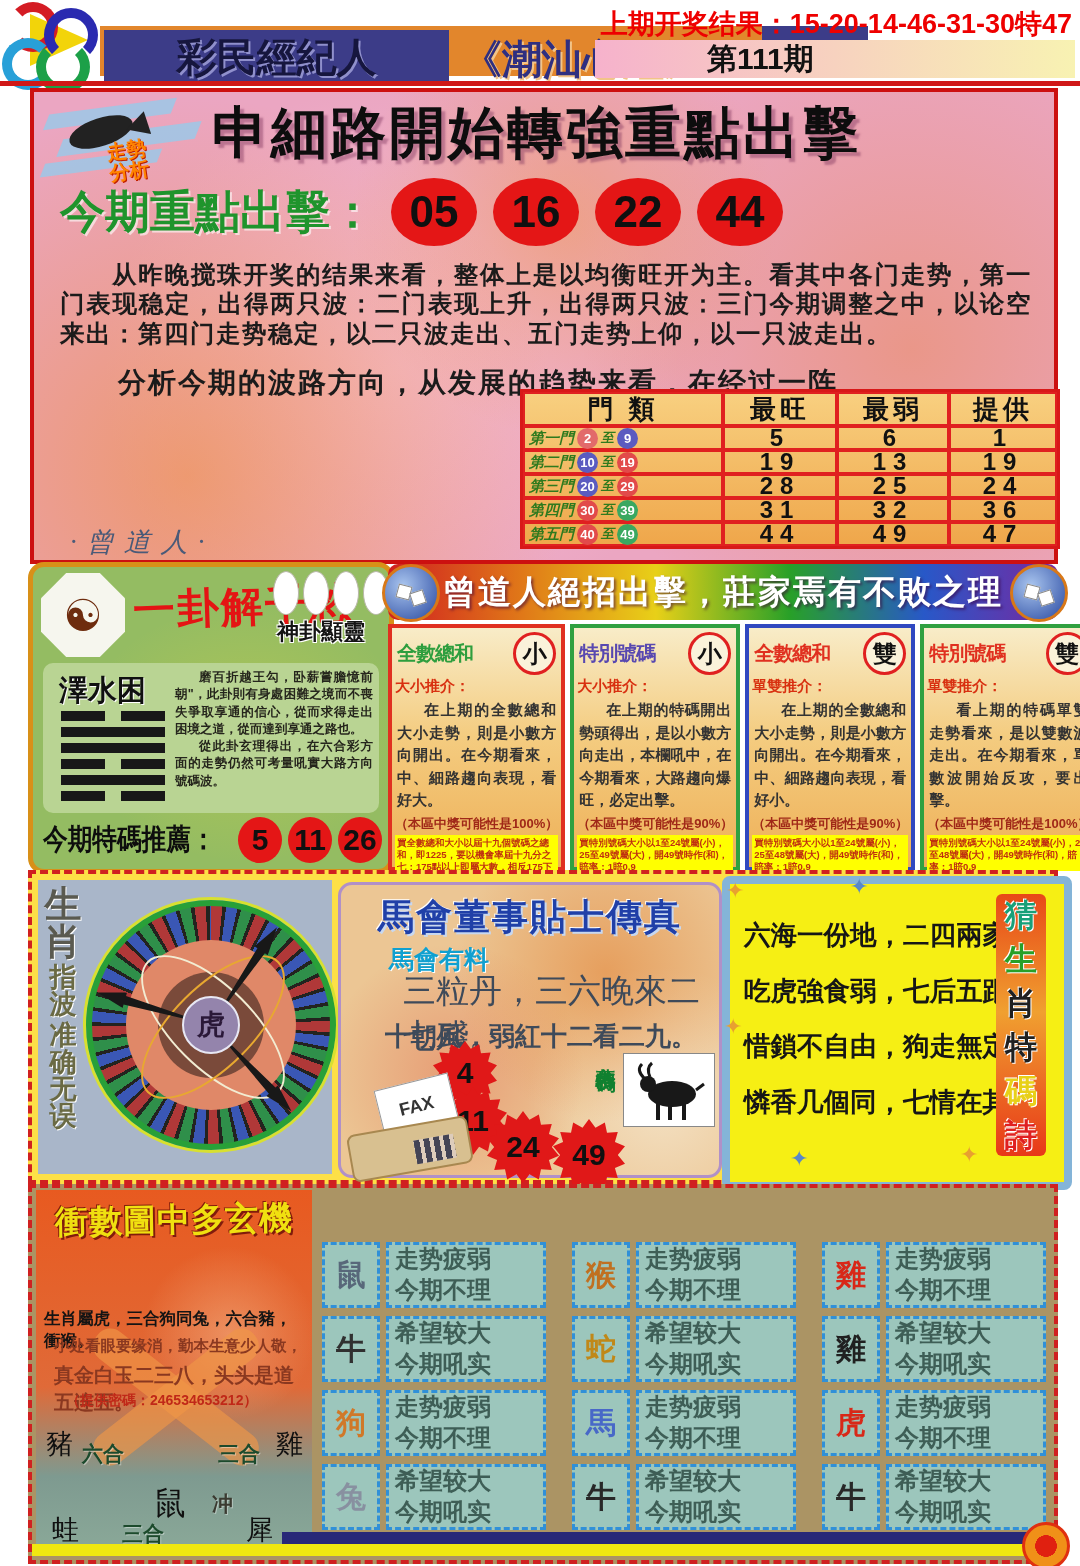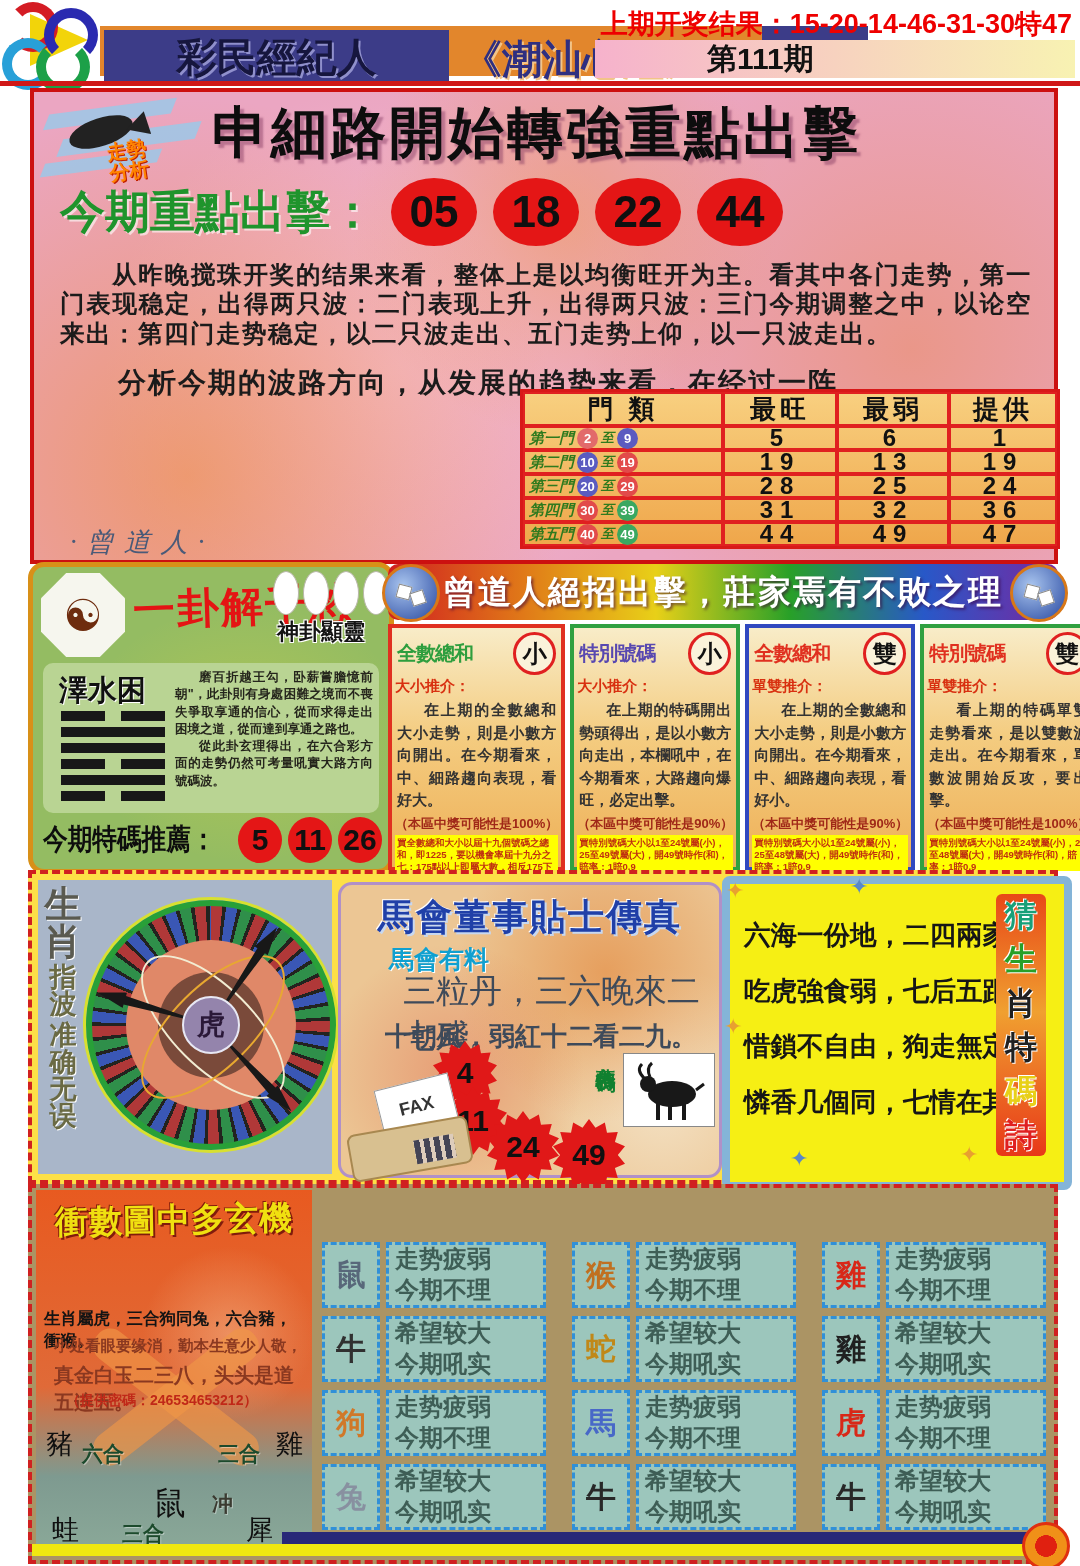--- a/index.html
+++ b/index.html
@@ -243,21 +243,21 @@
     <div class="streak s1b"></div>
     <div class="streak s1c"></div>
     <div class="fishbody"></div>
     <div class="fishtail"></div>
     <div class="fishlabel">走勢<br>分析</div>
   </div>
   <div class="abs headline">申細路開始轉強重點出擊</div>
   <div class="abs focusrow">
     <span class="focuslabel">今期重點出擊：</span>
     <span class="fnum">05</span>
-    <span class="fnum">18</span>
+    <span class="fnum">16</span>
     <span class="fnum">22</span>
     <span class="fnum">44</span>
   </div>
   <div class="abs para2a">分析今期的波路方向，从发展的趋势来看，在经过一阵</div>
   <div class="abs para1">从昨晚搅珠开奖的结果来看，整体上是以均衡旺开为主。看其中各门走势，第一门表现稳定，出得两只波：二门表现上升，出得两只波：三门今期调整之中，以论空来出：第四门走势稳定，以二只波走出、五门走势上仰，以一只波走出。</div>
   <div class="abs sig">·曾道人·</div>
 
   <div class="abs s1table">
     <div class="th">門 類</div>
     <div class="th">最旺</div>

